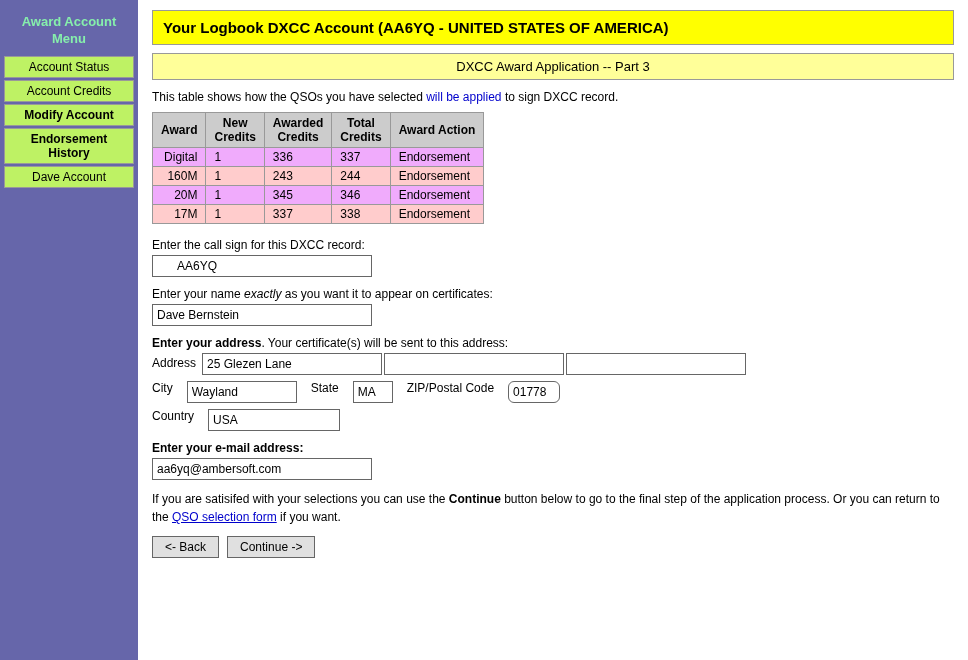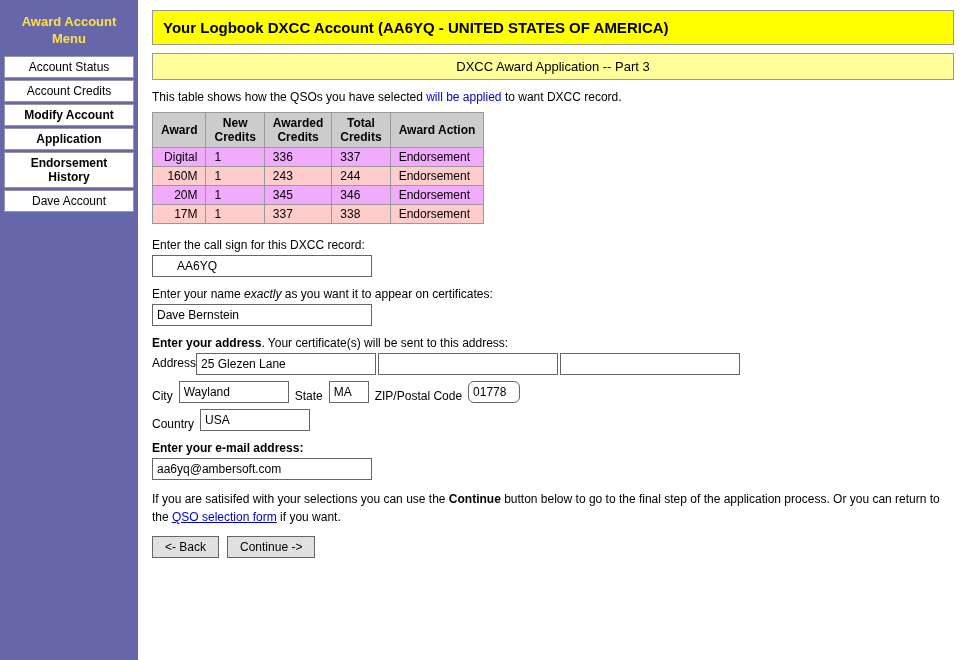--- a/index.html
+++ b/index.html
@@ -7,30 +7,30 @@
     .outer { display: flex; width: 968px; min-height: 660px; background: #fff; }
 
     
     .sidebar {
       width: 138px;
       background: #6666aa;
       padding: 8px 4px;
       flex-shrink: 0;
     }
     .sidebar-title {
-      color: #fde047;
+      color: #86efac;
       font-weight: bold;
       font-size: 13px;
       text-align: center;
       padding: 6px 4px 8px 4px;
       line-height: 1.3;
     }
     .sidebar-item {
       display: block;
-      background: #ffffff;
+      background: #bef264;
       color: #000;
       font-size: 12px;
       text-align: center;
       padding: 3px 4px;
       margin-bottom: 2px;
       cursor: pointer;
       border: 1px solid #999;
       text-decoration: none;
     }
     .sidebar-item.active {
@@ -101,21 +101,21 @@
     .form-label strong { font-weight: bold; }
     input[type="text"] {
       font-size: 12px;
       padding: 2px 4px;
       border: 1px solid #666;
       height: 22px;
     }
 
     .address-block { display: flex; gap: 2px; }
 
-    .inline-fields { display: flex; align-items: flex-end; gap: 6px; margin-top: 6px; }
+    .inline-fields { display: flex; align-items: flex-start; gap: 14px; margin-top: 6px; }
     .inline-fields label { font-size: 12px; }
 
     .footer-text {
       font-size: 12px;
       margin-top: 10px;
       margin-bottom: 10px;
       line-height: 1.5;
     }
     .footer-text a { color: #0000cc; }
     .footer-text strong { font-weight: bold; }
@@ -135,31 +135,30 @@
 </head>
 <body>
 
 <div class="outer">
 
   <div class="sidebar">
     <div class="sidebar-title">Award Account Menu</div>
     <a class="sidebar-item">Account Status</a>
     <a class="sidebar-item">Account Credits</a>
     <a class="sidebar-item active">Modify Account</a>
-    <a class="sidebar-item active">Application</a>
     <a class="sidebar-item active">Endorsement History</a>
     <a class="sidebar-item">Dave Account</a>
   </div>
 
   <div class="main">
     <div class="page-title">Your Logbook DXCC Account (AA6YQ - UNITED STATES OF AMERICA)</div>
     <div class="section-title">DXCC Award Application -- Part 3</div>
 
     <div class="intro-text">
-      <span>This table shows how the QSOs you have selected </span><span class="applied">will be applied</span><span> to want DXCC record.</span>
+      <span>This table shows how the QSOs you have selected </span><span class="applied">will be applied</span><span> to sign DXCC record.</span>
     </div>
 
     <table class="credits-table">
       <thead>
         <tr>
           <th>Award</th>
           <th>New<br>Credits</th>
           <th>Awarded<br>Credits</th>
           <th>Total<br>Credits</th>
           <th>Award Action</th>
@@ -206,39 +205,39 @@
       <div class="form-label">
         <span>Enter your name </span><em>exactly</em><span> as you want it to appear on certificates:</span>
       </div>
       <input type="text" style="width: 220px;" id="name-input" value="Dave Bernstein">
     </div>
 
     <div class="form-section">
       <div class="form-label">
         <strong>Enter your address</strong><span>. Your certificate(s) will be sent to this address:</span>
       </div>
-      <div style="display:flex; align-items: flex-start; margin-top:2px;">
+      <div style="display:flex; align-items: flex-start; gap: 6px; margin-top:2px;">
         <label style="font-size:12px; padding-top:3px;">Address</label>
         <div class="address-block">
           <input type="text" style="width: 180px;" id="address1-input" value="25 Glezen Lane">
           <input type="text" style="width: 180px;" id="address2-input">
           <input type="text" style="width: 180px;" id="address3-input">
         </div>
       </div>
       <div class="inline-fields">
         <label>City</label>
         <input type="text" style="width: 110px;" id="city-input" value="Wayland">
         <label>State</label>
         <input type="text" style="width: 40px;" id="state-input" value="MA">
         <label>ZIP/Postal Code</label>
         <input type="text" style="width: 52px; border-radius: 6px;" id="zip-input" value="01778">
       </div>
       <div class="inline-fields">
         <label>Country</label>
-        <input type="text" style="width: 110px;" id="country-input" value="USA">
+        <input type="text" style="width: 132px;" id="country-input" value="USA">
       </div>
     </div>
 
     <div class="form-section">
       <div class="form-label">
         <strong>Enter your e-mail address:</strong>
       </div>
       <input type="text" style="width: 220px;" id="email-input" value="aa6yq@ambersoft.com">
     </div>
 

